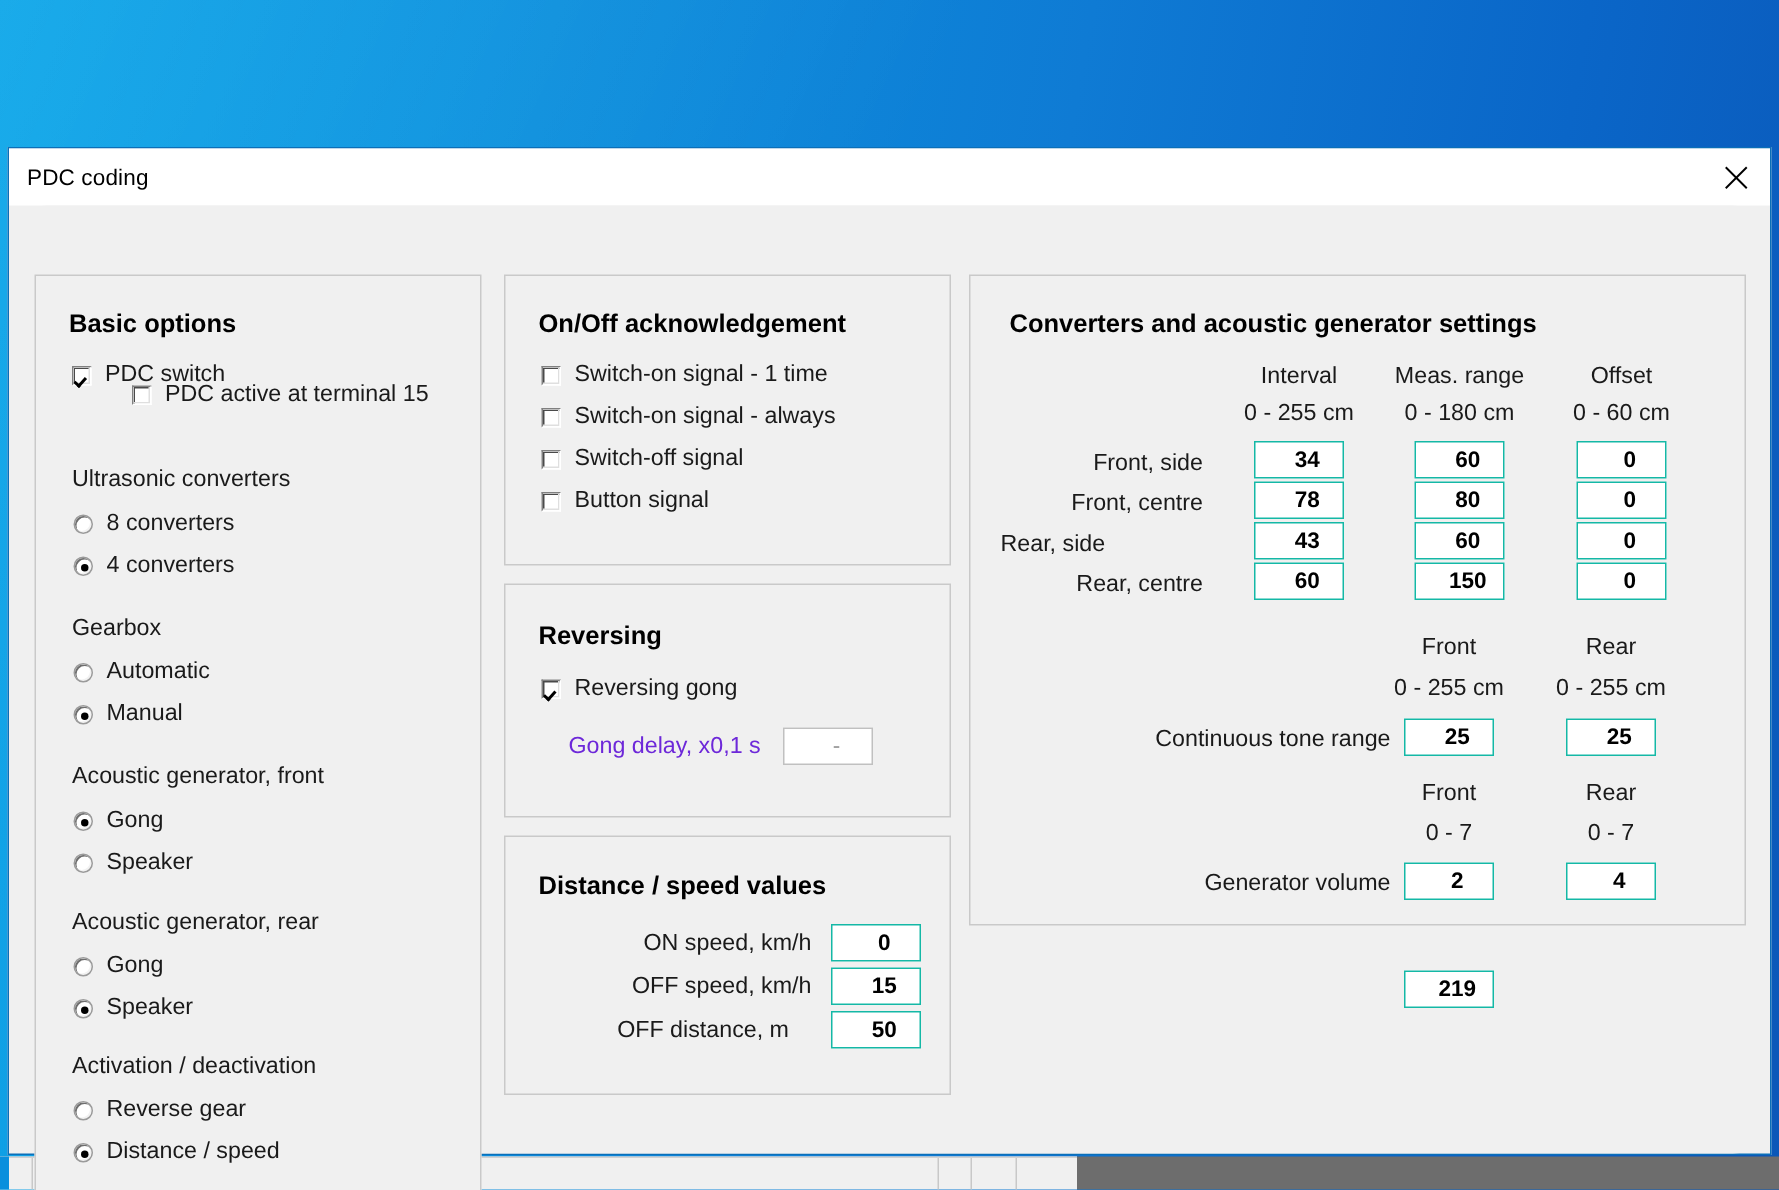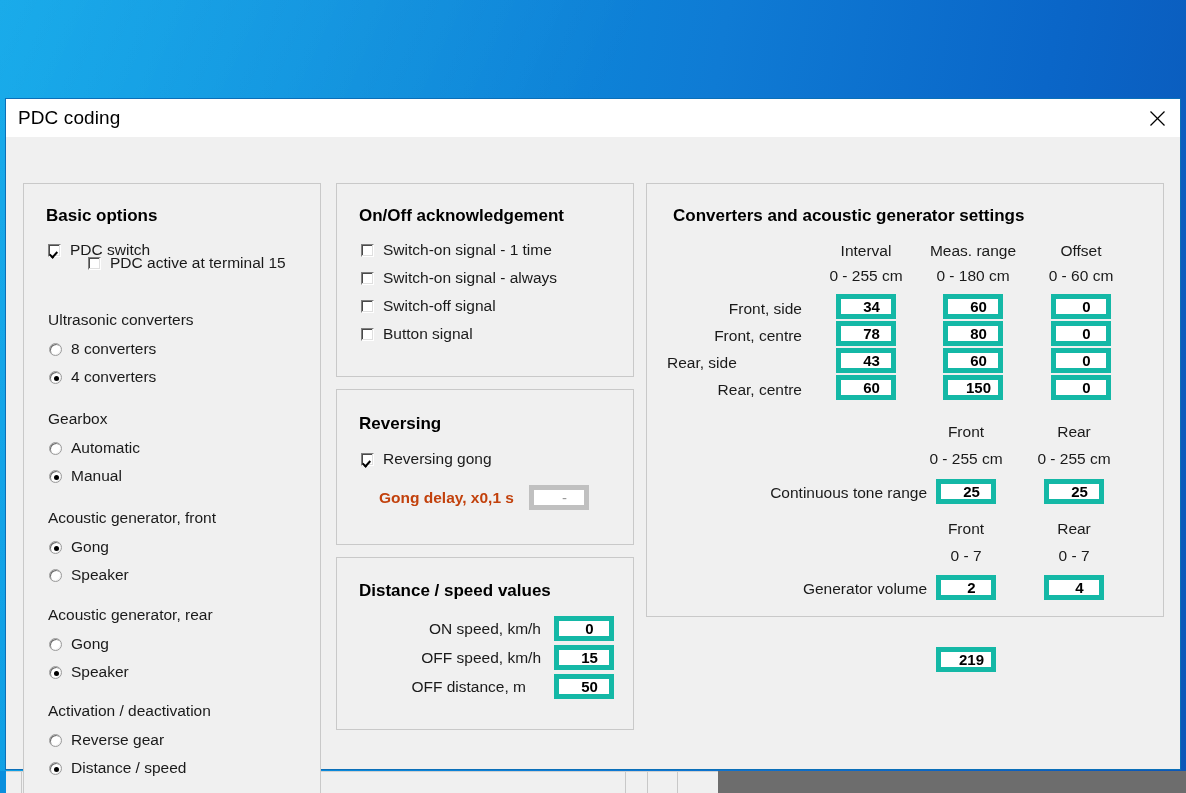--- a/index.html
+++ b/index.html
@@ -47,21 +47,21 @@
     border:1px solid #0b6fb8;
     box-sizing:border-box;
     display:flex; flex-direction:column;
   }
   .titlebar {
     height:38px; background:#ffffff; flex:0 0 auto;
     display:flex; align-items:center; justify-content:space-between;
     box-sizing:border-box;
   }
   .titlebar .title {
-    font-size:19px; color:#000; padding-left:12px; letter-spacing:0.1px;
+    font-size:15px; color:#000; padding-left:12px; letter-spacing:0.1px;
   }
   .titlebar .closebtn {
     width:46px; height:37px; display:flex; align-items:center; justify-content:center;
     cursor:default;
   }
   .titlebar .closebtn svg { display:block; }
 
   .dlg-body {
     flex:1 1 auto; position:relative;
     background:#f0f0f0;
@@ -83,21 +83,21 @@
   
   #grp-basic   { left:17px;  top:46px;  width:298px; height:625px; }
   #grp-onoff   { left:330px; top:46px;  width:298px; height:194px; }
   #grp-rev     { left:330px; top:252px; width:298px; height:156px; }
   #grp-dist    { left:330px; top:420px; width:298px; height:173px; }
   #grp-conv    { left:640px; top:46px;  width:518px; height:434px; }
 
   
   .lbl { font-size:15.5px; color:#1a1a1a; }
   .lbl.group-head { font-size:15.5px; color:#1a1a1a; }
-  .lbl.disabled { color:#c2410c;font-weight:bold; }
+  .lbl.disabled { color:#6d28d9; }
 
   
   .cb-row, .rb-row {
     display:flex; align-items:center; gap:9px; cursor:default;
   }
   .checkbox {
     width:13px; height:13px; box-sizing:border-box;
     background:#ffffff;
     border-top:1px solid #808080;
     border-left:1px solid #808080;
@@ -124,21 +124,21 @@
   .radio.checked::after {
     content:"";
     position:absolute; left:4px; top:4px; width:5px; height:5px;
     border-radius:50%; background:#000;
   }
 
   
   .vbox {
     width:60px; height:25px; box-sizing:border-box;
     background:#ffffff;
-    border:5px solid #14b8a6;
+    border:1px solid #14b8a6;
     display:flex; align-items:center; justify-content:center;
     font-size:15px; font-weight:bold; color:#000;padding-left:11px;
   }
   .vbox.dim { color:#9a9a9a; font-weight:normal; border-color:#c0c0c0; }
 
   
   .abs { position:absolute; }
 </style>
 </head>
 <body>

